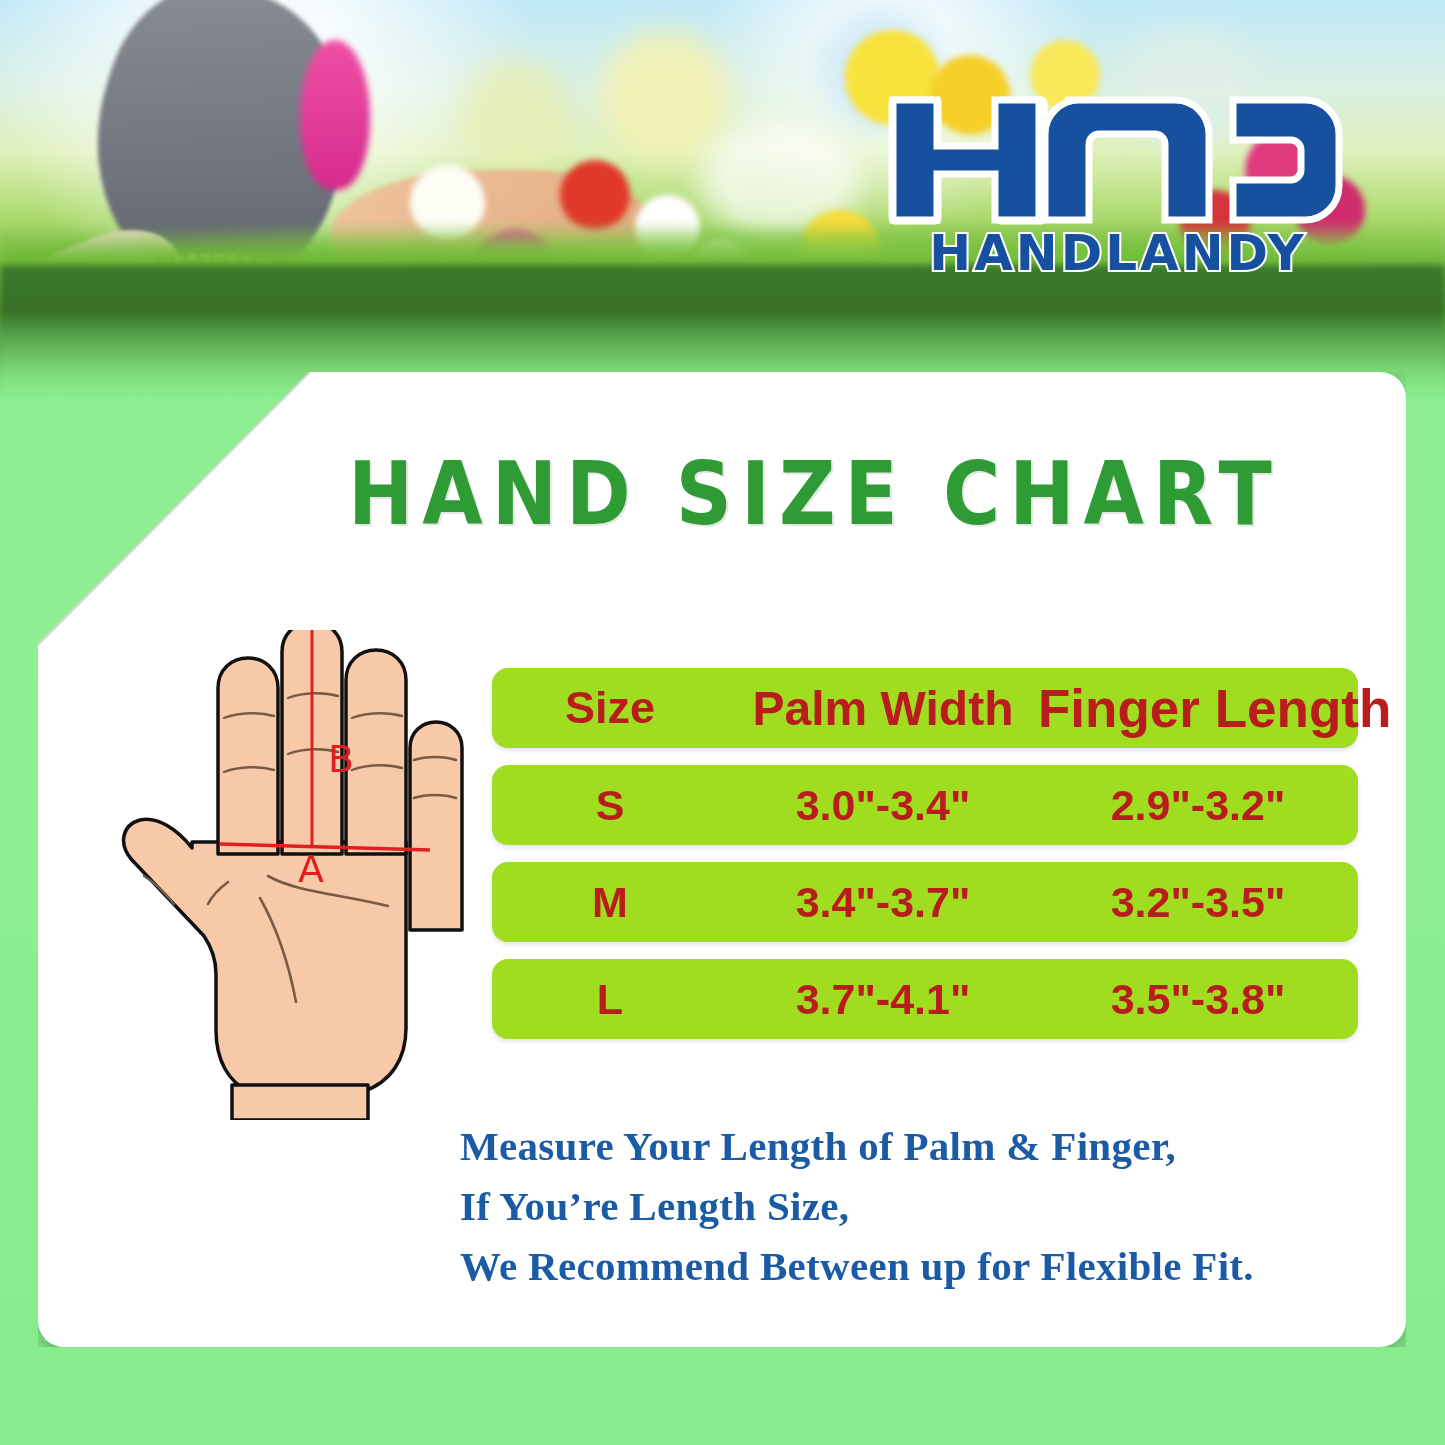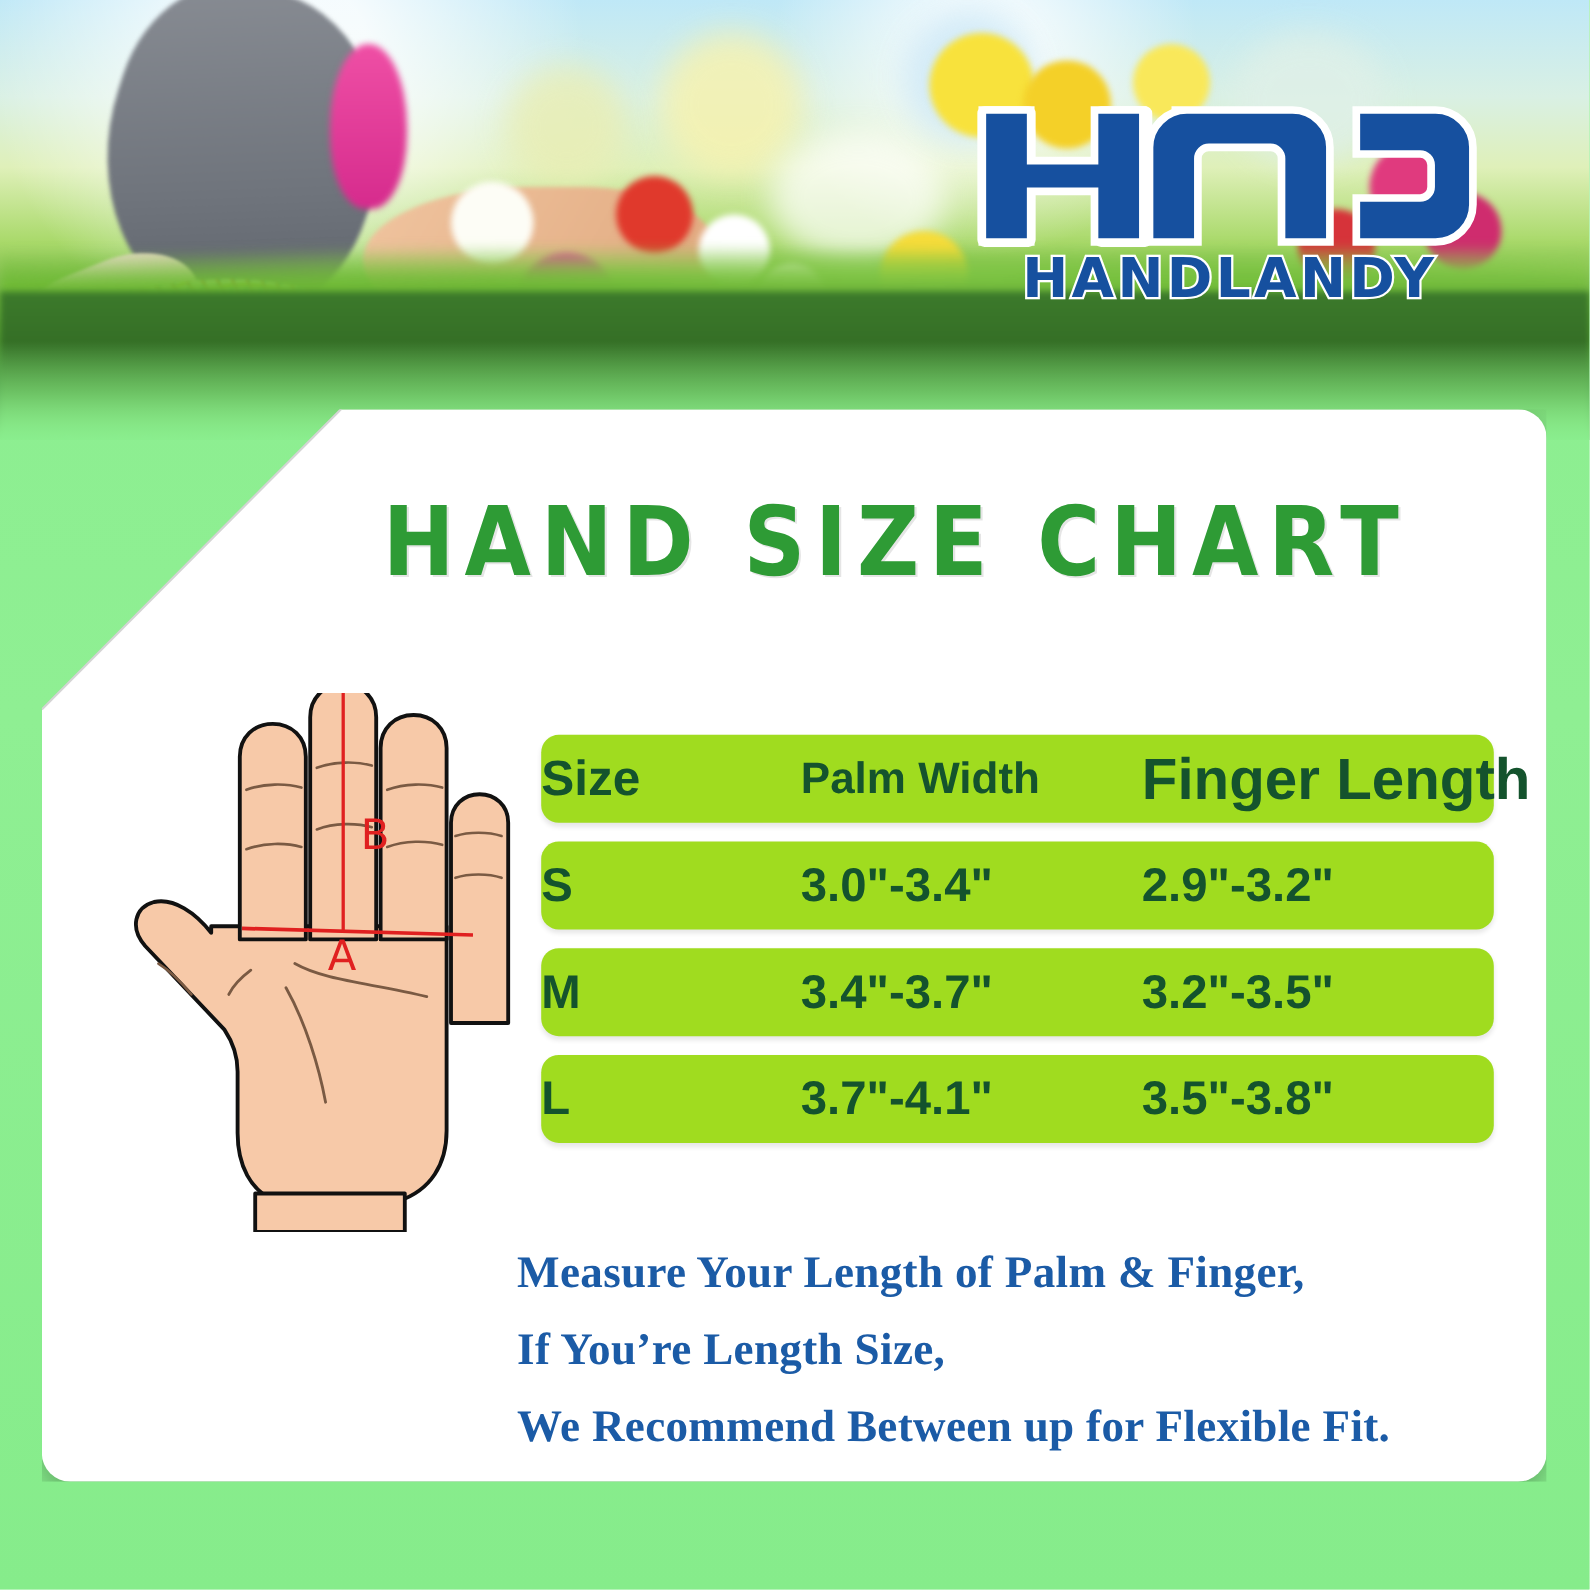--- a/index.html
+++ b/index.html
@@ -122,43 +122,43 @@
   #hand{position:absolute;left:100px;top:630px;width:390px;height:490px;z-index:8;}
 
   
   #table{position:absolute;left:492px;top:668px;width:866px;z-index:8;}
   .row{
     height:80px;border-radius:16px;background:#a0dc1f;
     display:flex;align-items:center;margin-bottom:17px;
     box-shadow:0 3px 5px rgba(0,0,0,.10);
   }
   .row .c{
-    color:#14532d;font-weight:bold;
+    text-align:center;color:#b91c1c;font-weight:bold;
     font-family:"Liberation Sans",sans-serif;
     white-space:nowrap;
   }
   .row .c0{width:236px;font-size:43px;}
   .row .c1{width:310px;font-size:43px;}
   .row .c2{width:320px;font-size:43px;}
   .row.head .c0{font-size:45px;}
-  .row.head .c1{font-size:40px;}
+  .row.head .c1{font-size:48px;}
   .row.head .c2{font-size:53px;}
 
   
   #note{
     position:absolute;left:452px;top:1112px;z-index:8;
     color:#1b5ba6;
     font-family:"Liberation Serif",serif;
     font-weight:bold;
     font-size:41px;
     line-height:52px;
     letter-spacing:.3px;
     white-space:nowrap;
   }
-  #note div{margin:18px;padding:0;}
+  #note div{margin:8px;padding:0;}
 </style>
 </head>
 <body>
 
 <div id="page"></div>
 
 <div id="hero">
   <div class="sky"></div>
 
   <div class="blob" style="left:600px;top:30px;width:130px;height:130px;background:#f6f2b0;"></div>

